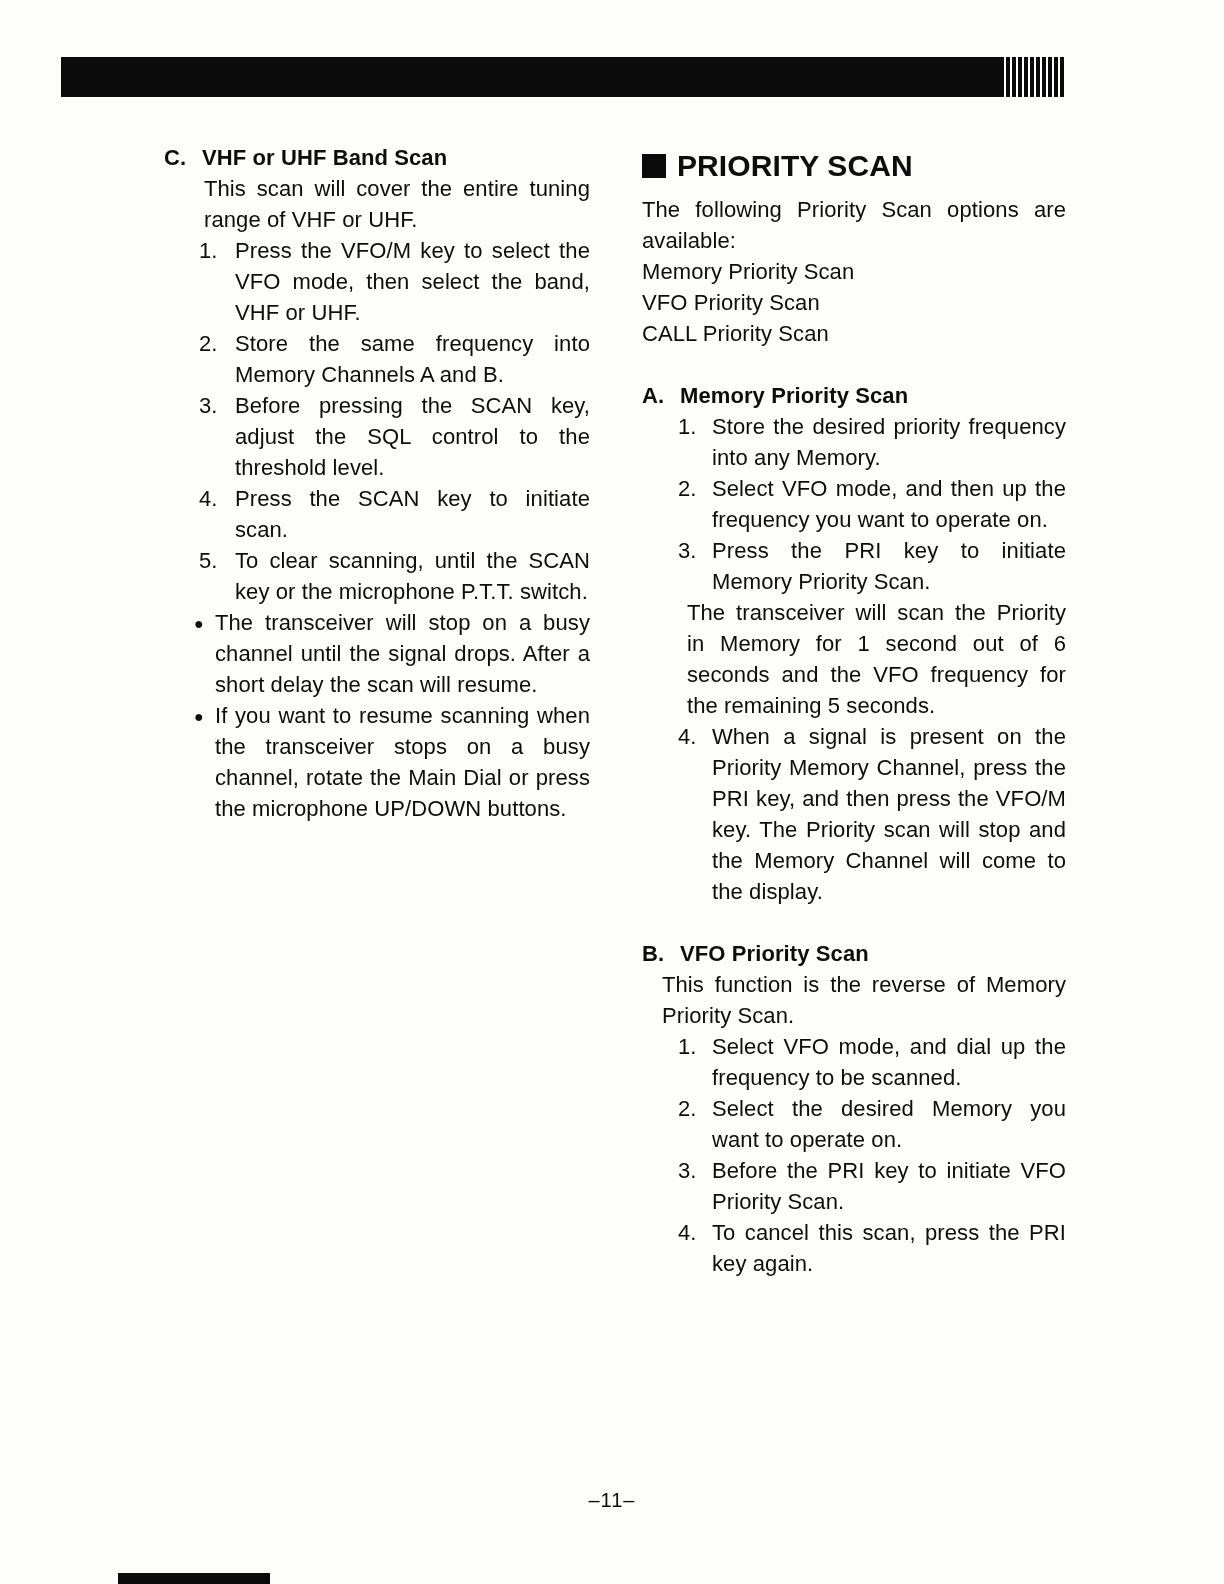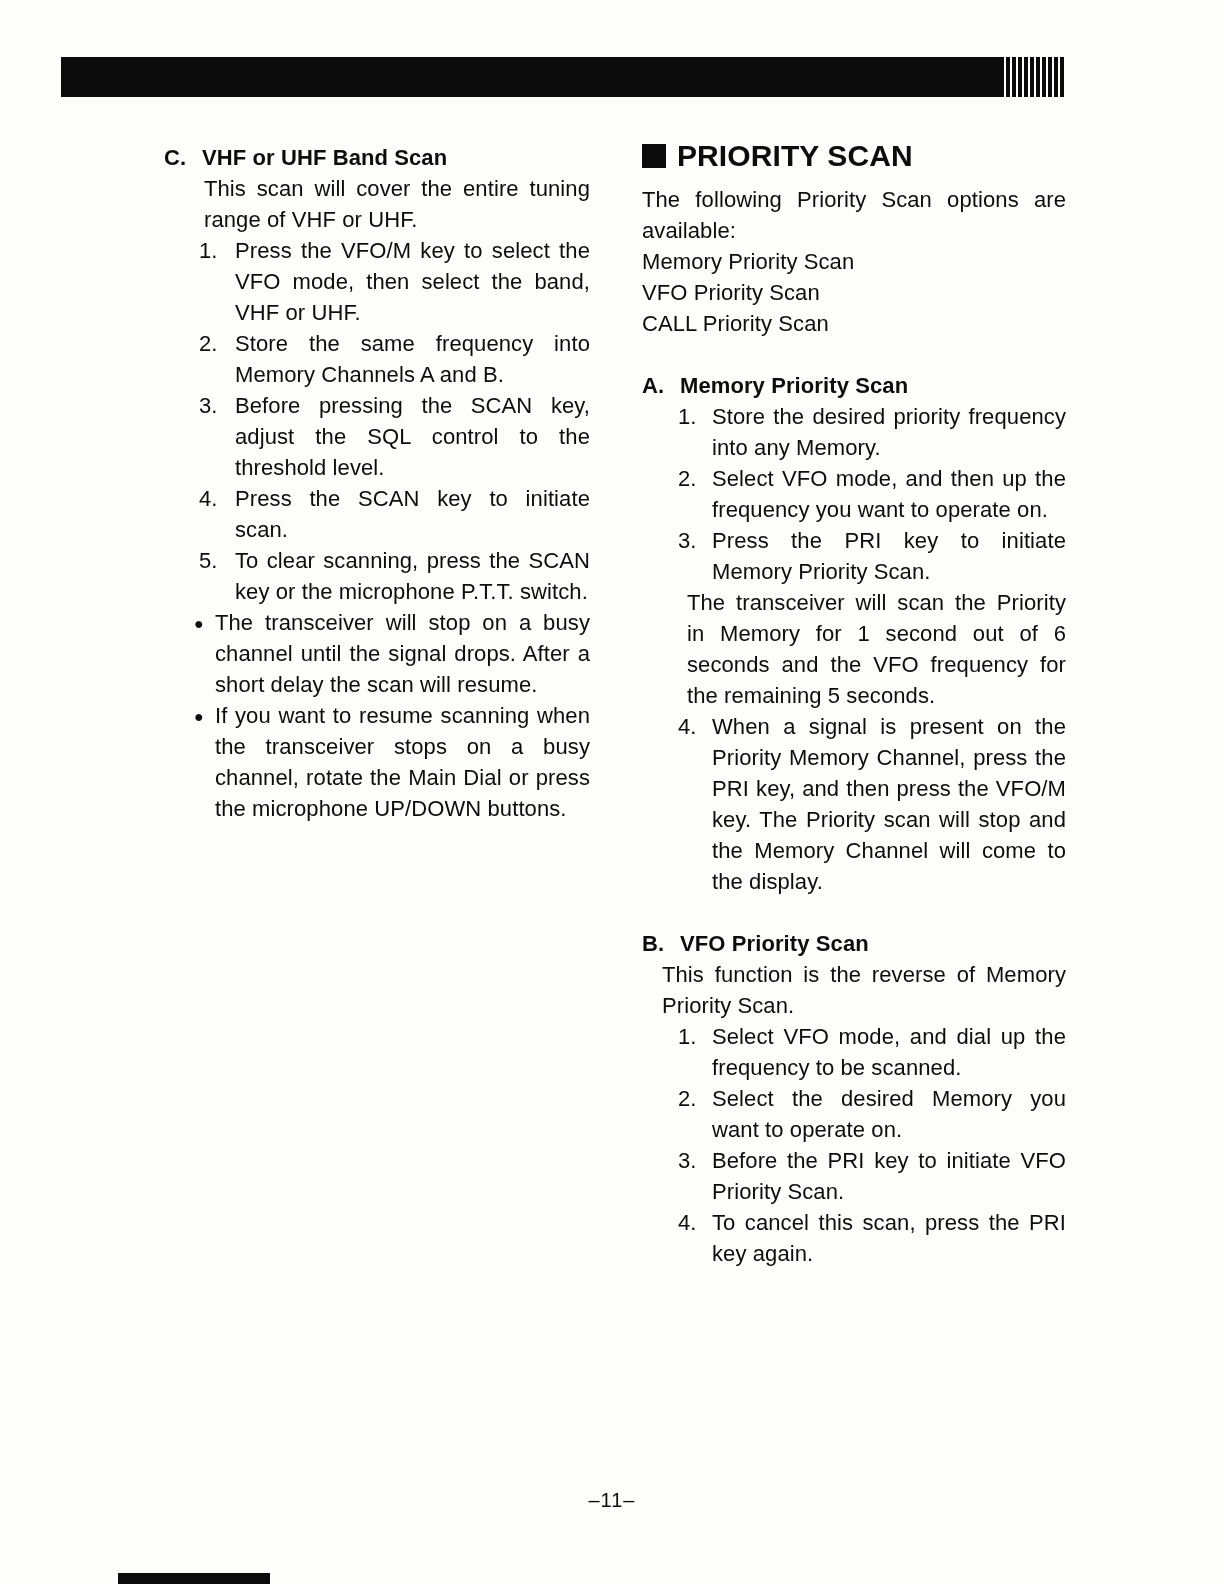--- a/index.html
+++ b/index.html
@@ -10,21 +10,21 @@
     color:#0d0d0d;
     position:relative;
     overflow:hidden;
   }
   .top-bar { position:absolute; left:61px; top:57px; width:1003px; height:40px; display:flex; }
   .top-bar .solid { flex:1; background:#0b0b0b; }
   .top-bar .stripes { width:64px; background:repeating-linear-gradient(90deg,#0b0b0b 0 4px,#fdfdfb 4px 6px); }
 
   .col { position:absolute; font-size:22px; line-height:31px; letter-spacing:0.1px; }
   .col-left  { left:164px; top:142px; width:426px; }
-  .col-right { left:642px; top:138px; width:424px; }
+  .col-right { left:642px; top:148px; width:424px; }
 
   .sec-head { font-weight:bold; display:flex; }
   .sec-head .lbl { flex:0 0 38px; }
   .body-ind { margin-left:40px; }
   .just { text-align:justify; }
 
   .num-item { position:relative; margin-left:35px; padding-left:36px; text-align:justify; }
   .num-item .n { position:absolute; left:0; top:0; }
   .num-note { margin-left:45px; text-align:justify; }
 
@@ -68,21 +68,21 @@
   <div class="num-item">
     <span class="n">3.</span>
     <span>Before pressing the SCAN key, adjust the SQL control to the threshold level.</span>
   </div>
   <div class="num-item">
     <span class="n">4.</span>
     <span>Press the SCAN key to initiate scan.</span>
   </div>
   <div class="num-item">
     <span class="n">5.</span>
-    <span>To clear scanning, press the SCAN key or the microphone P.T.T. switch.</span>
+    <span>To clear scanning, until the SCAN key or the microphone P.T.T. switch.</span>
   </div>
 
   <div class="bullet-item">
     <span class="b">●</span>
     <span>The transceiver will stop on a busy channel until the signal drops. After a short delay the scan will resume.</span>
   </div>
   <div class="bullet-item">
     <span class="b">●</span>
     <span>If you want to resume scanning when the transceiver stops on a busy channel, rotate the Main Dial or press the microphone UP/DOWN buttons.</span>
   </div>

